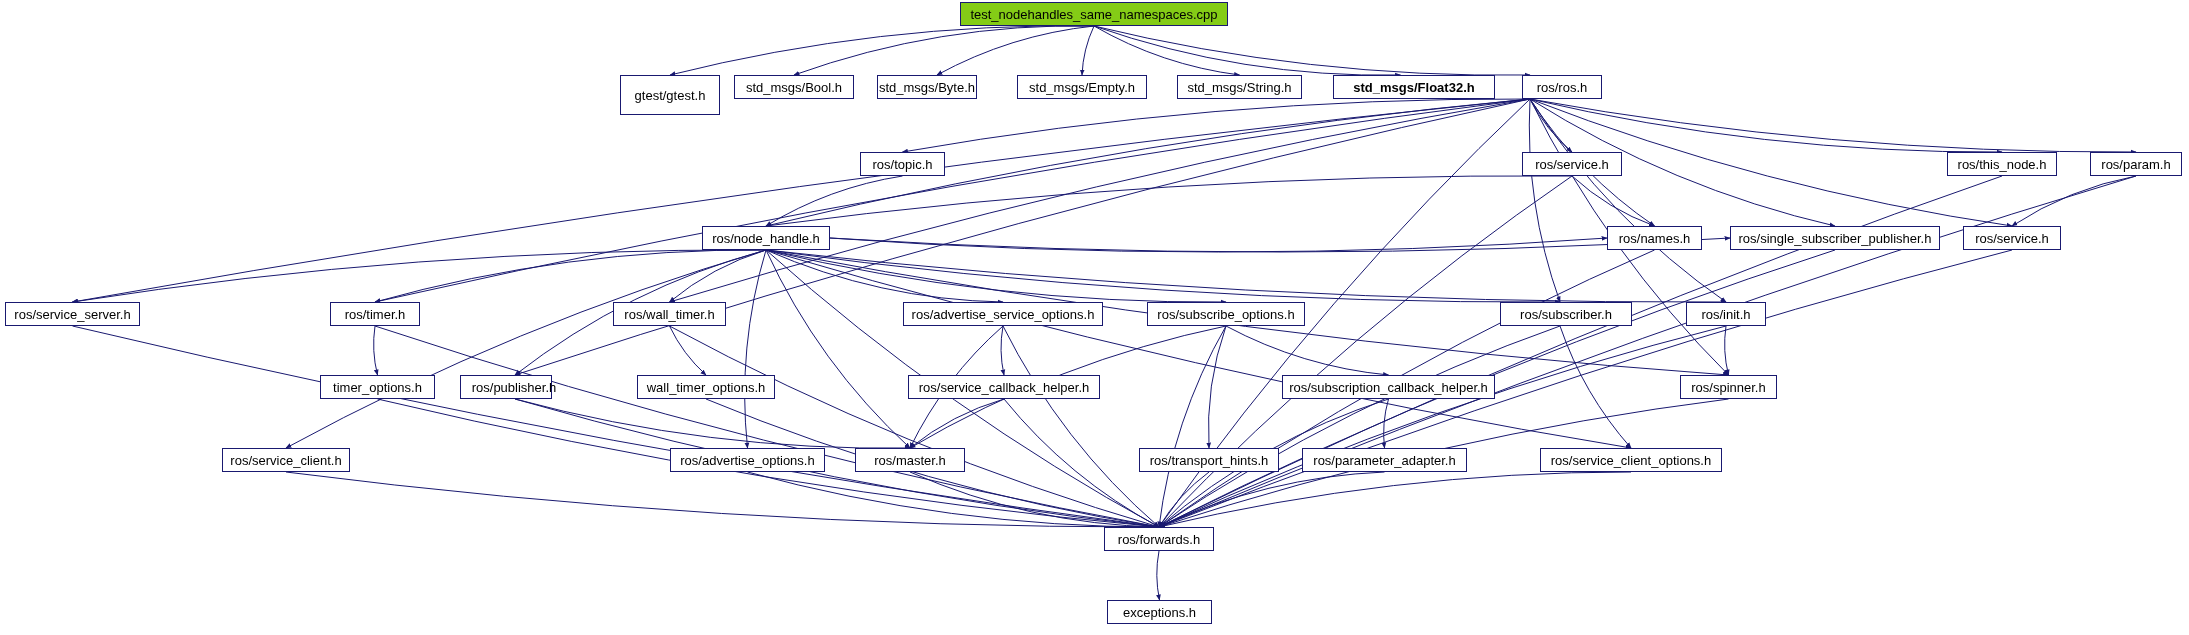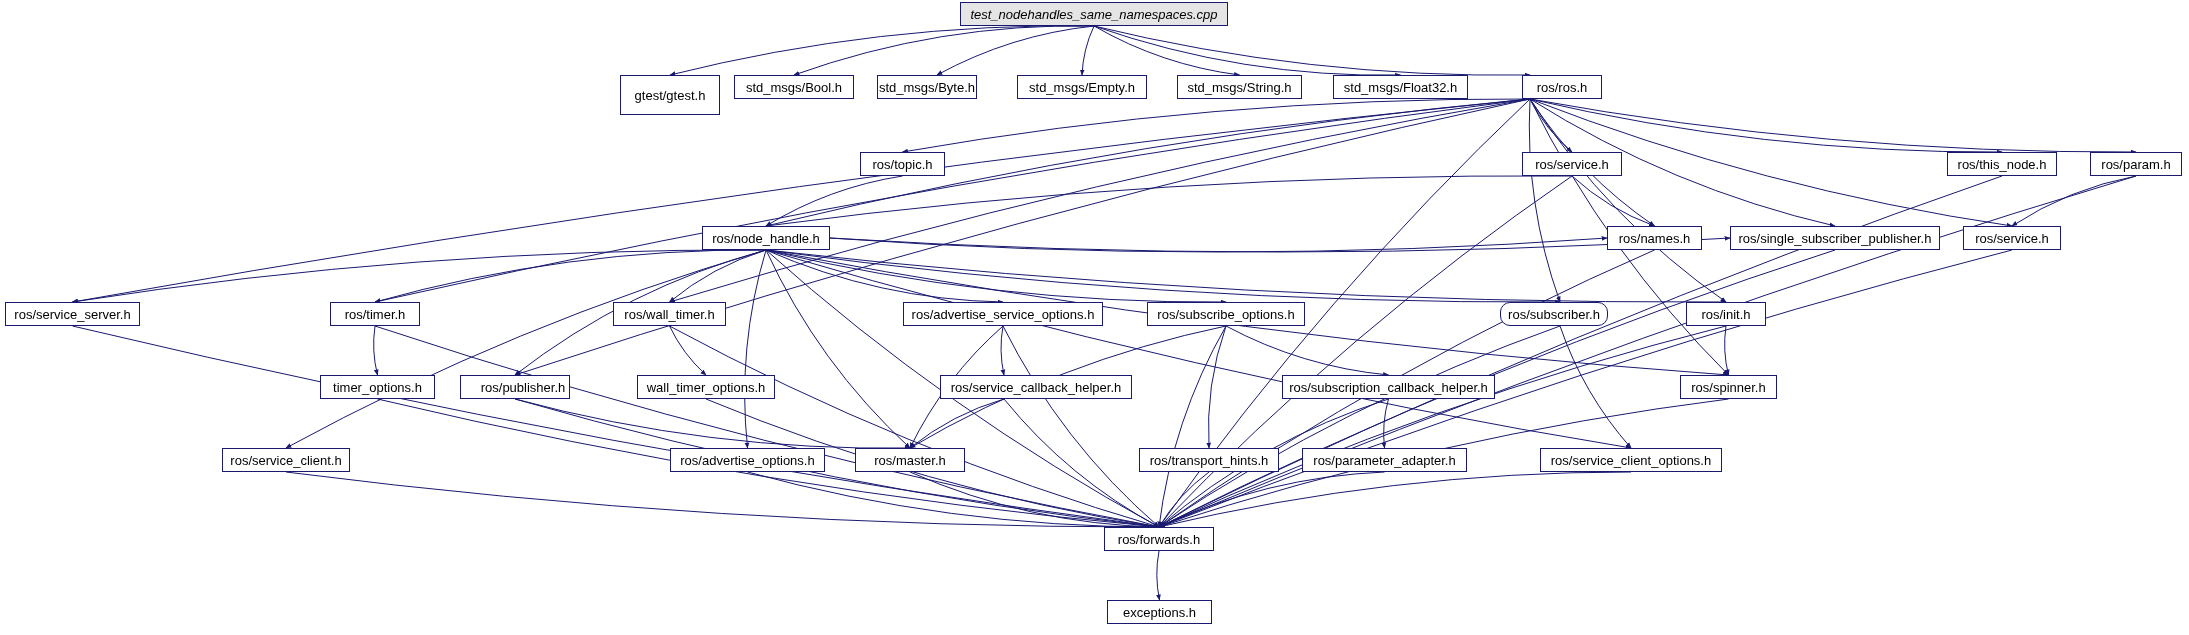--- a/index.html
+++ b/index.html
@@ -31,22 +31,21 @@
     color: #000000;
     font-size: 13px;
     line-height: 1;
     display: flex;
     align-items: center;
     justify-content: center;
     white-space: nowrap;
     padding: 0 6px;
   }
   .node.root {
-    background: #e5e5e5;
-    font-style: italic;
+    background: #84cc16;
   }
 </style>
 </head>
 <body>
 
 <div id="canvas">
   <svg id="edges" viewBox="0 0 2189 635">
       <defs>
         <marker id="arrow" viewBox="0 0 10 10" refX="9" refY="5" markerWidth="6" markerHeight="6" orient="auto-start-reverse">
           <path d="M 0 1 L 10 5 L 0 9 z" fill="#191970"></path>
@@ -133,41 +132,41 @@
       <path d="M 1654.5 250 Q 1393.0871329362496 364.0597450177318 1159 527" fill="none" stroke="#191970" stroke-width="1" marker-end="url(#arrow)"></path>
       <path d="M 1835 250 Q 1486.3833582018494 362.5907947453079 1159 527" fill="none" stroke="#191970" stroke-width="1" marker-end="url(#arrow)"></path>
       <path d="M 1159 551 Q 1154.35 575.55 1159.5 600" fill="none" stroke="#191970" stroke-width="1" marker-end="url(#arrow)"></path>
     </svg>
 <div class="node root" style="left: 960px; top: 2px; width: 268px; height: 24px;">test_nodehandles_same_namespaces.cpp</div>
     <div class="node" style="left: 620px; top: 75px; width: 100px; height: 40px;">gtest/gtest.h</div>
     <div class="node" style="left: 734px; top: 75px; width: 120px; height: 24px;">std_msgs/Bool.h</div>
     <div class="node" style="left: 877px; top: 75px; width: 100px; height: 24px;">std_msgs/Byte.h</div>
     <div class="node" style="left: 1017px; top: 75px; width: 130px; height: 24px;">std_msgs/Empty.h</div>
     <div class="node" style="left: 1177px; top: 75px; width: 125px; height: 24px;">std_msgs/String.h</div>
-    <div class="node" style="left: 1333px; top: 75px; width: 135px; height: 24px;">std_msgs/Float32.h</div>
+    <div class="node" style="left: 1333px; top: 75px; width: 162px; height: 24px; font-weight: bold;">std_msgs/Float32.h</div>
     <div class="node" style="left: 1490px; top: 75px; width: 80px; height: 24px; margin-left: 32px;">ros/ros.h</div>
     <div class="node" style="left: 860px; top: 152px; width: 85px; height: 24px;">ros/topic.h</div>
     <div class="node" style="left: 1522px; top: 152px; width: 100px; height: 24px;">ros/service.h</div>
     <div class="node" style="left: 1947px; top: 152px; width: 110px; height: 24px;">ros/this_node.h</div>
     <div class="node" style="left: 2090px; top: 152px; width: 92px; height: 24px;">ros/param.h</div>
     <div class="node" style="left: 702px; top: 226px; width: 128px; height: 24px;">ros/node_handle.h</div>
     <div class="node" style="left: 1607px; top: 226px; width: 95px; height: 24px;">ros/names.h</div>
     <div class="node" style="left: 1730px; top: 226px; width: 210px; height: 24px;">ros/single_subscriber_publisher.h</div>
     <div class="node" style="left: 1963px; top: 226px; width: 98px; height: 24px;">ros/service.h</div>
     <div class="node" style="left: 5px; top: 302px; width: 135px; height: 24px;">ros/service_server.h</div>
     <div class="node" style="left: 330px; top: 302px; width: 90px; height: 24px;">ros/timer.h</div>
     <div class="node" style="left: 613px; top: 302px; width: 113px; height: 24px;">ros/wall_timer.h</div>
     <div class="node" style="left: 903px; top: 302px; width: 200px; height: 24px;">ros/advertise_service_options.h</div>
     <div class="node" style="left: 1147px; top: 302px; width: 158px; height: 24px;">ros/subscribe_options.h</div>
-    <div class="node" style="left: 1500px; top: 302px; width: 108px; height: 24px; border-radius: 10px;">ros/subscriber.h</div>
+    <div class="node" style="left: 1500px; top: 302px; width: 132px; height: 24px;">ros/subscriber.h</div>
     <div class="node" style="left: 1686px; top: 302px; width: 80px; height: 24px;">ros/init.h</div>
     <div class="node" style="left: 320px; top: 375px; width: 115px; height: 24px;">timer_options.h</div>
-    <div class="node" style="left: 460px; top: 375px; width: 110px; height: 24px; padding-left: 22px;">ros/publisher.h</div>
+    <div class="node" style="left: 460px; top: 375px; width: 92px; height: 24px; padding-left: 22px;">ros/publisher.h</div>
     <div class="node" style="left: 637px; top: 375px; width: 138px; height: 24px;">wall_timer_options.h</div>
-    <div class="node" style="left: 940px; top: 375px; width: 192px; height: 24px;">ros/service_callback_helper.h</div>
+    <div class="node" style="left: 908px; top: 375px; width: 192px; height: 24px;">ros/service_callback_helper.h</div>
     <div class="node" style="left: 1282px; top: 375px; width: 213px; height: 24px;">ros/subscription_callback_helper.h</div>
     <div class="node" style="left: 1680px; top: 375px; width: 97px; height: 24px;">ros/spinner.h</div>
     <div class="node" style="left: 222px; top: 448px; width: 128px; height: 24px;">ros/service_client.h</div>
     <div class="node" style="left: 670px; top: 448px; width: 155px; height: 24px;">ros/advertise_options.h</div>
     <div class="node" style="left: 855px; top: 448px; width: 110px; height: 24px;">ros/master.h</div>
     <div class="node" style="left: 1139px; top: 448px; width: 140px; height: 24px;">ros/transport_hints.h</div>
     <div class="node" style="left: 1302px; top: 448px; width: 165px; height: 24px;">ros/parameter_adapter.h</div>
     <div class="node" style="left: 1540px; top: 448px; width: 182px; height: 24px;">ros/service_client_options.h</div>
     <div class="node" style="left: 1104px; top: 527px; width: 110px; height: 24px;">ros/forwards.h</div>
     <div class="node" style="left: 1107px; top: 600px; width: 105px; height: 24px;">exceptions.h</div>

